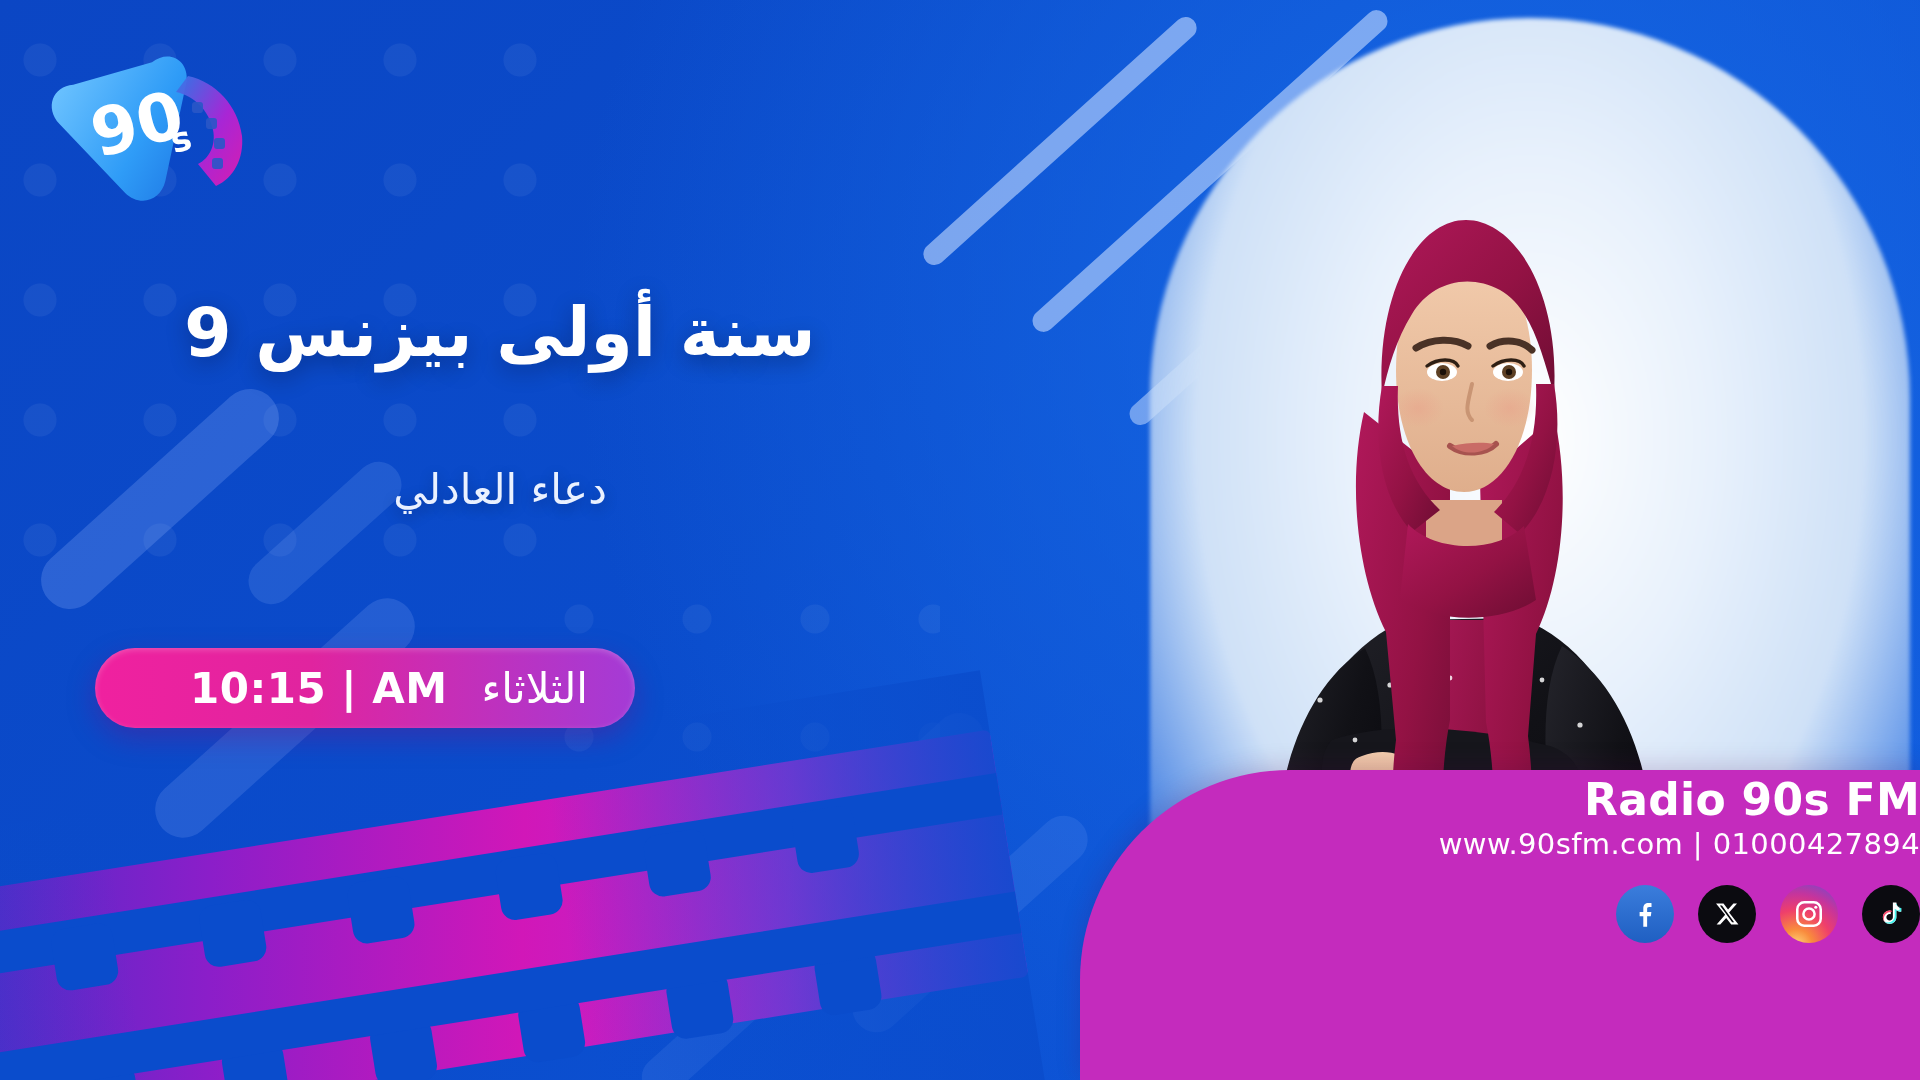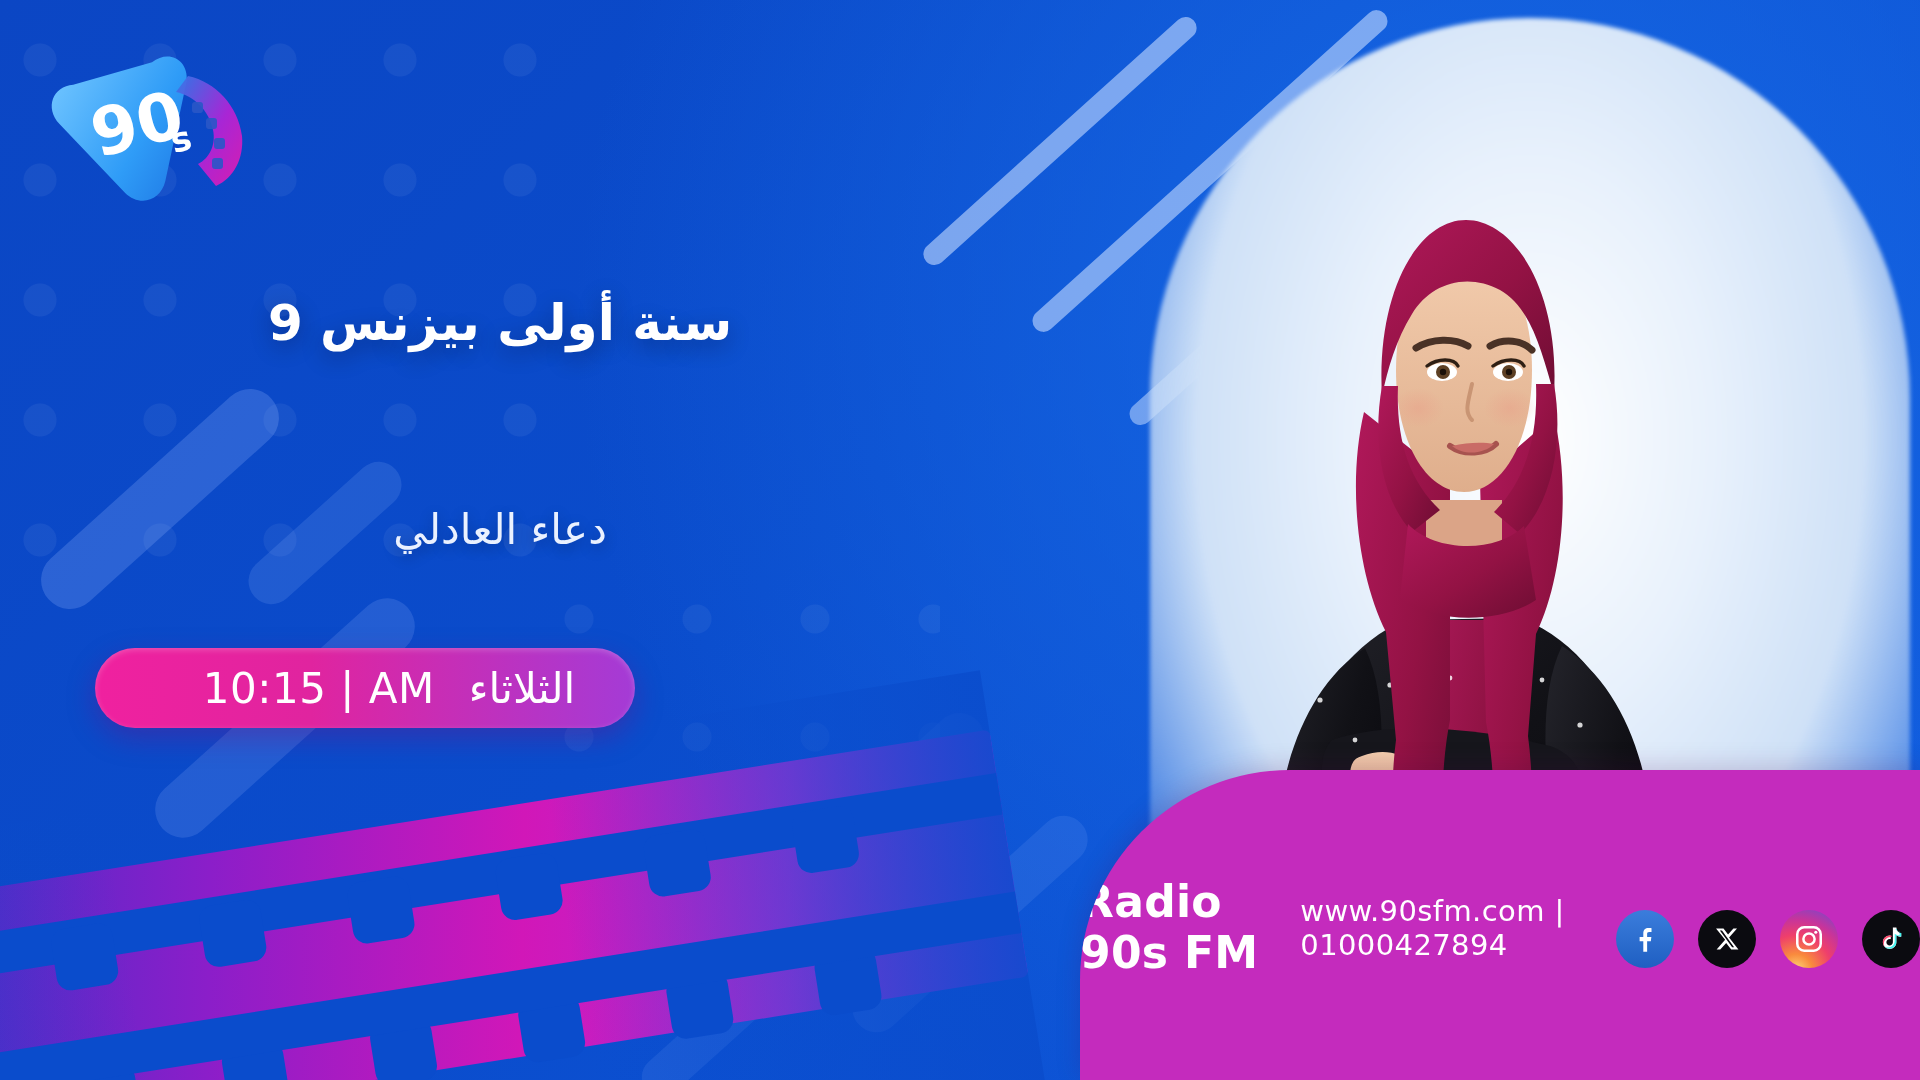--- a/index.html
+++ b/index.html
@@ -98,54 +98,53 @@
   }
 
   
   .host{ position:absolute; right:150px; bottom:0; width:620px; height:900px; }
   .host svg{ width:100%; height:100%; display:block; }
 
   
   .title{
     position:absolute; left:0; top:295px; width:1000px;
     text-align:center; direction:rtl;
-    color:#fff; font-size:50px; font-weight:700; letter-spacing:.5px;
+    color:#fff; font-size:68px; font-weight:700; letter-spacing:.5px;
     text-shadow:0 6px 22px rgba(0,0,20,.30);
     line-height:1.12;
   }
   .subtitle{
     position:absolute; left:0; top:465px; width:1000px;
     text-align:center; direction:rtl;
     color:#eaf1ff; font-size:42px; font-weight:400;
     text-shadow:0 4px 14px rgba(0,0,20,.26);
-    margin-top:40px;
   }
 
   
   .time-pill{
     position:absolute; left:95px; top:648px;
     height:80px; min-width:540px;
     display:flex; align-items:center; justify-content:center; gap:34px;
     padding:0 42px;
     border-radius:999px;
     background:linear-gradient(90deg,#f0219f 0%,#e0249f 40%,#a43bd6 100%);
     box-shadow:0 10px 28px rgba(120,10,130,.35), inset 0 2px 6px rgba(255,255,255,.22);
     direction:rtl;
   }
   .pill-day{ color:#fff; font-size:42px; font-weight:400; }
-  .pill-time{ color:#fff; font-size:42px; font-weight:400; letter-spacing:.5px; direction:ltr;margin-left:48px; }
+  .pill-time{ color:#fff; font-size:42px; font-weight:700; letter-spacing:.5px; direction:ltr;margin-left:48px; }
 
   
   .panel{
     position:absolute; right:0; bottom:0;
     width:840px; height:310px;
     background:#c42bbd;
     border-top-left-radius:210px;
     box-shadow:0 -4px 24px rgba(80,0,80,.18);
-    display:flex; flex-direction:row; align-items:center;
+    display:flex; flex-direction:column; align-items:flex-end;
     padding-top:4px;
     overflow:hidden;
   }
   .panel-brand{ color:#fff; font-size:44px; font-weight:700; letter-spacing:.3px; }
   .panel-contact{ color:#fff; font-size:29px; font-weight:400; margin-top:2px; letter-spacing:.4px; }
   .socials{ display:flex; gap:24px; margin-top:24px; }
   .soc{ width:58px; height:58px; border-radius:50%; display:flex; align-items:center; justify-content:center; }
   .soc svg{ display:block; }
   .soc-fb{ background:linear-gradient(180deg,#3b7ddc 0%,#1f5fc2 100%); }
   .soc-x{ background:#0b0b10; }

